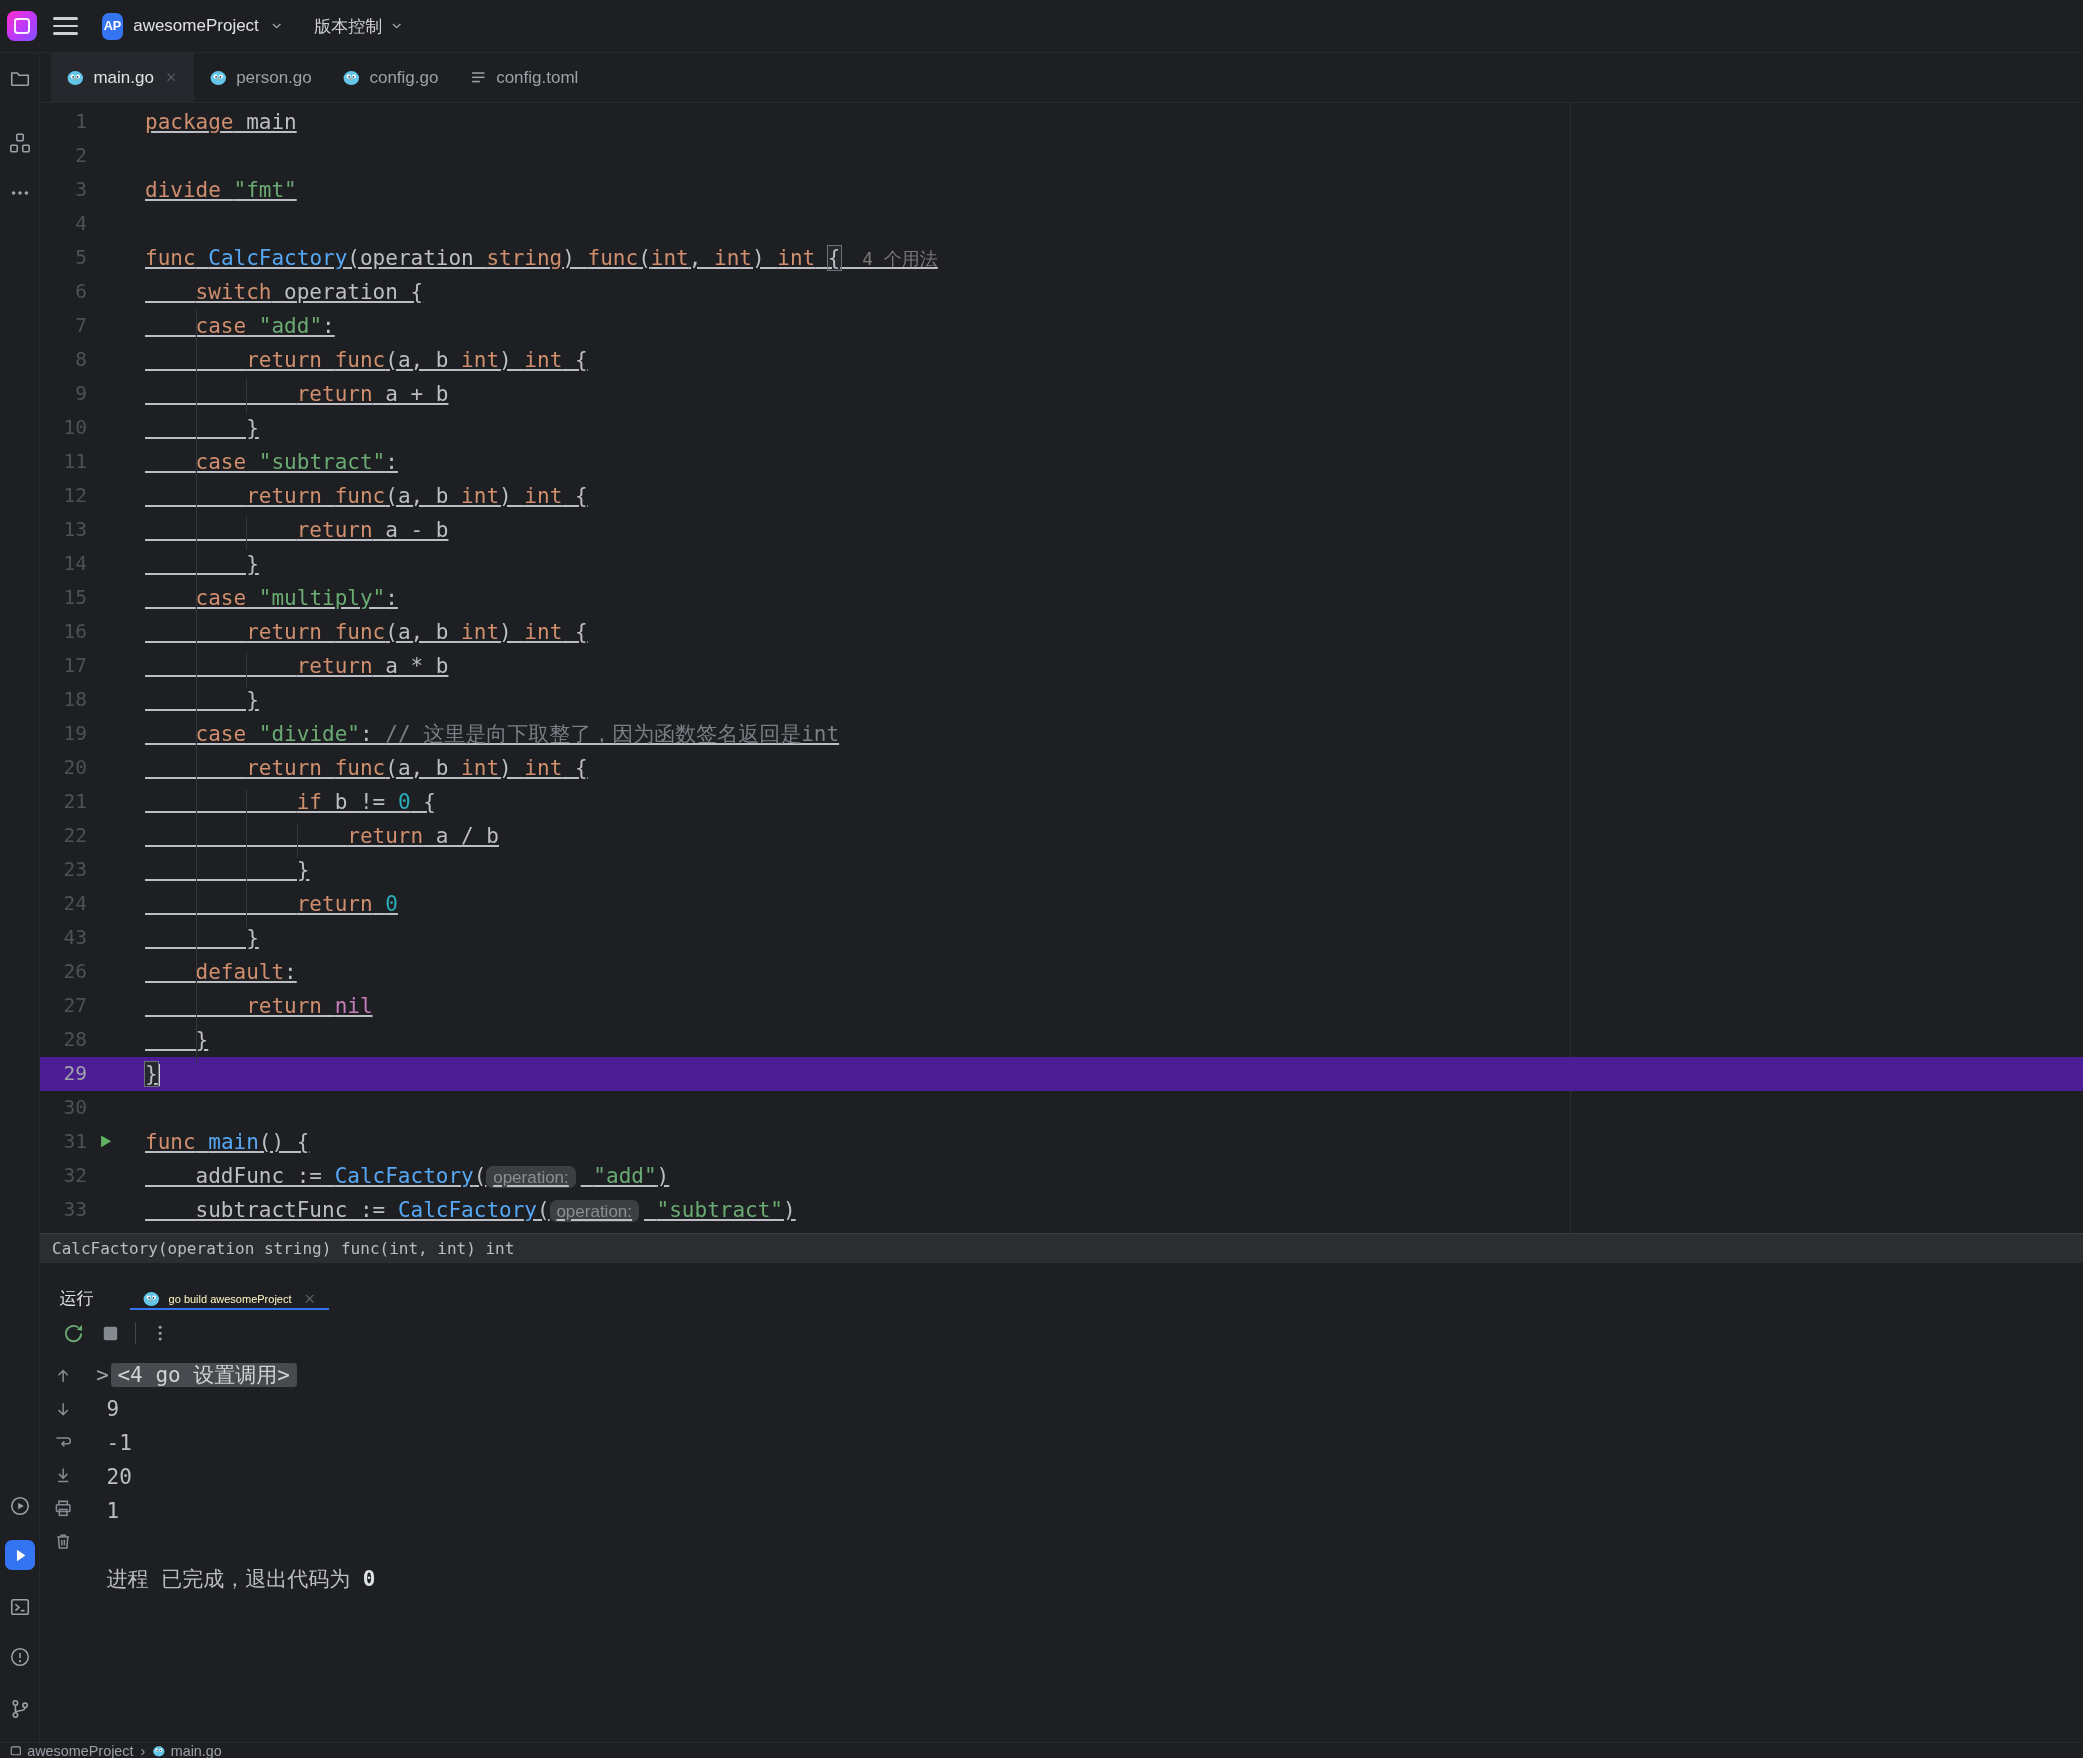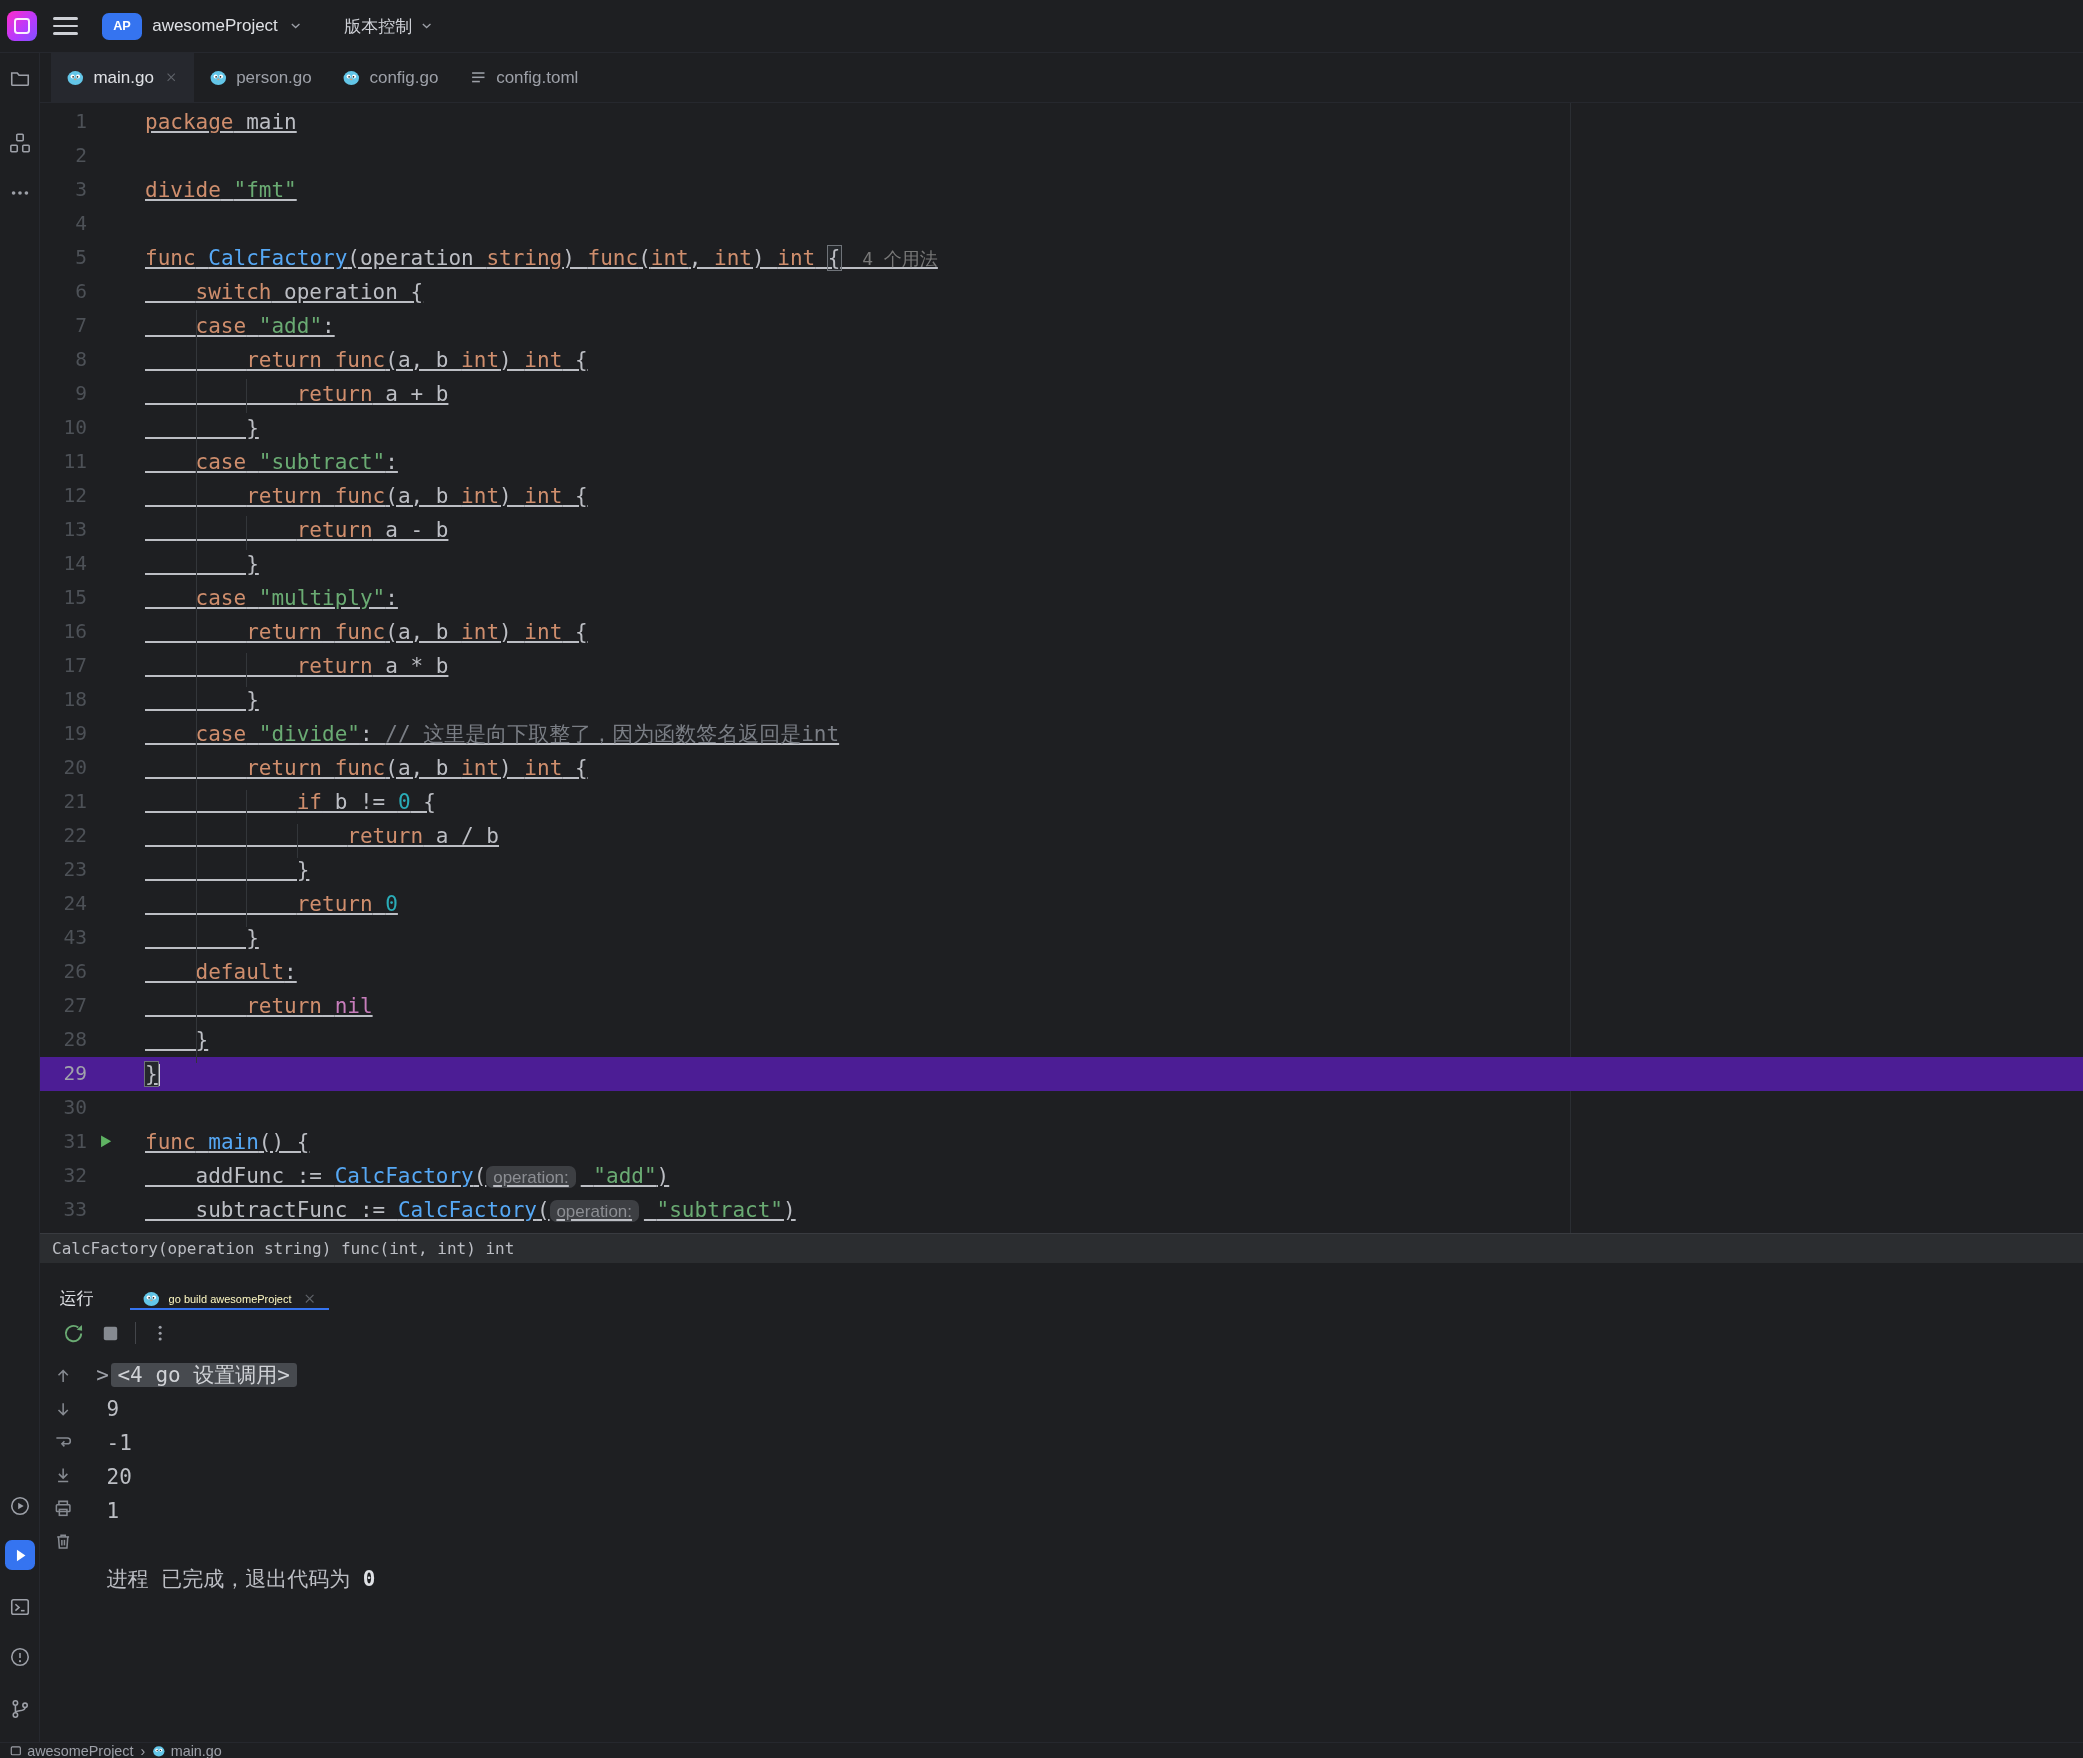--- a/index.html
+++ b/index.html
@@ -12,24 +12,24 @@
 
   
   .titlebar{position:absolute;left:0;top:0;right:0;height:53px;box-sizing:border-box;
     display:flex;align-items:center;padding-left:6.8px;background:#1E1F22;border-bottom:0.8px solid #26282E;}
   .logo{width:30.5px;height:30.5px;border-radius:7.6px;margin-right:15.3px;position:relative;
     background:linear-gradient(135deg,#FF2DCB,#B43BFF 60%,#7F52FF);}
   .logo::after{content:"";position:absolute;inset:7.6px;border:2.5px solid rgba(255,255,255,.92);border-radius:3.4px;}
   .burger{width:25.4px;height:25.4px;display:flex;flex-direction:column;justify-content:center;gap:5.1px;margin-right:24px;cursor:pointer;}
   .burger span{height:2.5px;background:#CED0D6;border-radius:1.7px;}
   .proj-widget{display:flex;align-items:center;gap:10.2px;cursor:pointer;}
-  .proj-chip{width:40px;height:27px;border-radius:6.8px;background:#3574F0;color:#fff;
+  .proj-chip{width:21px;height:27px;border-radius:6.8px;background:#3574F0;color:#fff;
     font-size:12.7px;font-weight:700;display:flex;align-items:center;justify-content:center;}
   .proj-name{font-size:17px;color:#DFE1E5;}
-  .vcs-widget{display:flex;align-items:center;gap:6.8px;margin-left:41px;font-size:17px;color:#CED0D6;cursor:pointer;}
+  .vcs-widget{display:flex;align-items:center;gap:6.8px;margin-left:30px;font-size:17px;color:#CED0D6;cursor:pointer;}
 
   
   .activitybar{position:absolute;left:0;top:53px;width:40px;bottom:17px;box-sizing:border-box;
     background:#1E1F22;border-right:0.8px solid #26282E;}
   .ab-icon{position:absolute;left:9.3px;width:22px;height:22px;cursor:pointer;}
   .ab-play-active{position:absolute;left:5.1px;width:30px;height:30px;border-radius:6.8px;background:#3574F0;
     display:flex;align-items:center;justify-content:center;cursor:pointer;}
 
   
   .main{position:absolute;left:40px;top:53px;right:0;bottom:17px;display:flex;flex-direction:column;}

